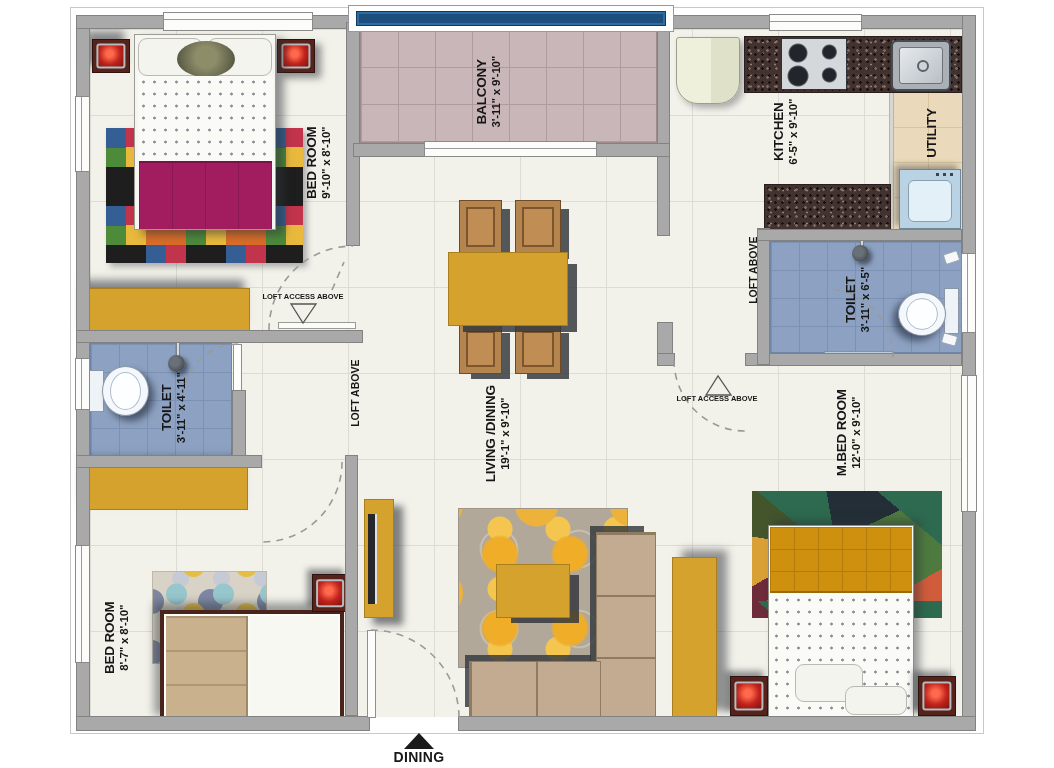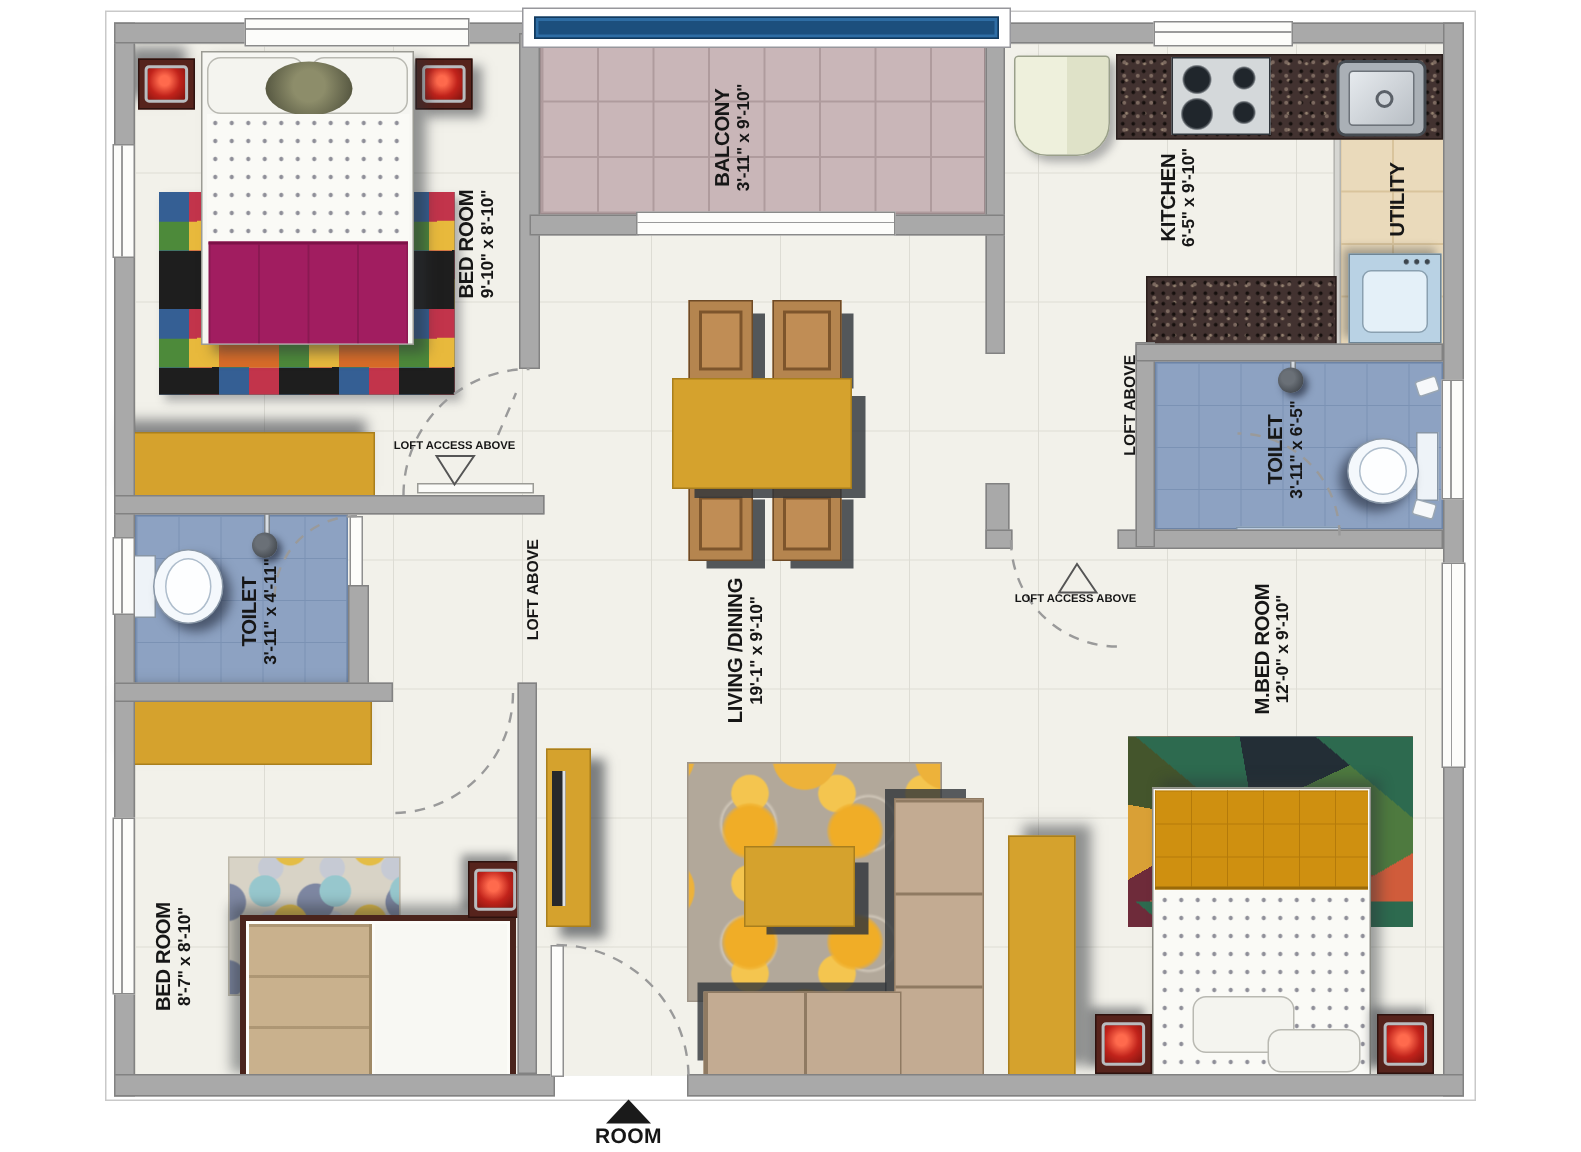--- a/index.html
+++ b/index.html
@@ -286,16 +286,16 @@
         <div class="rdims">8'-7" x 8'-10"</div>
       </div>
   </div>
   <div class="lbl" style="left:262px;top:290px;width:82px;height:12px;">
     <div class="tiny">LOFT ACCESS ABOVE</div>
   </div>
   <div class="lbl" style="left:678px;top:392px;width:78px;height:12px;">
     <div class="tiny">LOFT ACCESS ABOVE</div>
   </div>
   <div class="lbl" style="left:391px;top:748px;width:56px;height:17px;">
-    <div class="entrytxt">ROOM</div>
+    <div class="entrytxt">DINING</div>
   </div>
 
 </div>
 
 </body></html>

